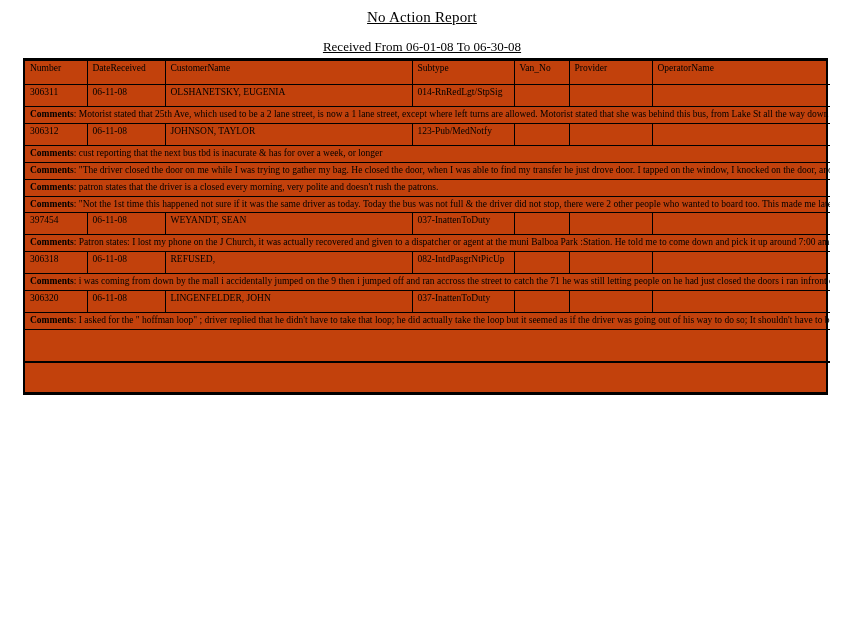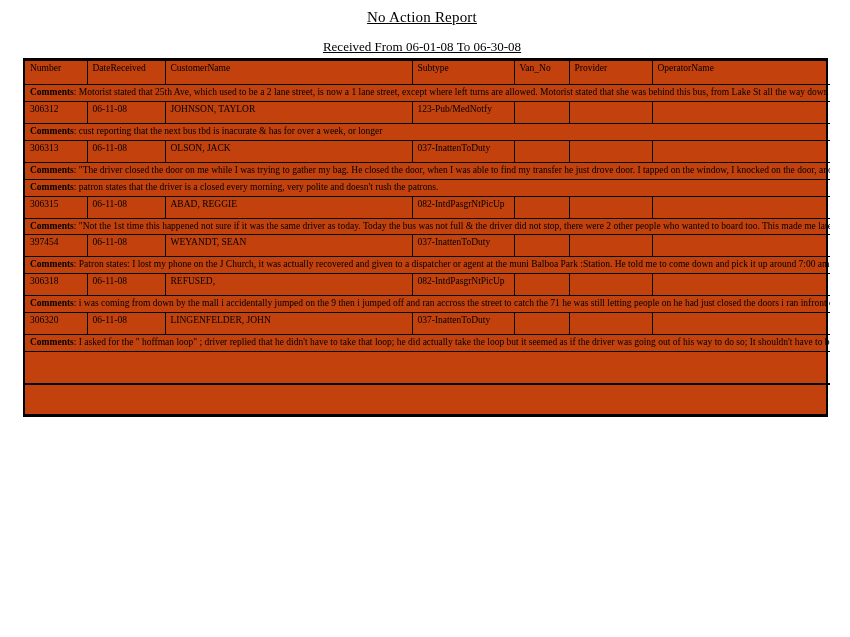--- a/index.html
+++ b/index.html
@@ -133,58 +133,49 @@
           <th>Number</th>
           <th>DateReceived</th>
           <th>CustomerName</th>
           <th>Subtype</th>
           <th>Van_No</th>
           <th>Provider</th>
           <th>OperatorName</th>
         </tr>
       </thead>
       <tbody id="table-body">
+          <tr class="data-row">
+            <td>306311</td>
+            <td>06-11-08</td>
+            <td>OLSHANETSKY, EUGENIA</td>
+            <td>014-RnRedLgt/StpSig</td>
+            <td></td>
+            <td></td>
+            <td></td>
+          </tr>
           <tr>
             <td class="comments-cell" colspan="7"><span class="clabel">Comments</span>: <span>Motorist stated that 25th Ave, which used to be a 2 lane street, is now a 1 lane street, except where left turns are allowed. Motorist stated that she was behind this bus, from Lake St all the way down to Fulton St. The bus operator never pulled over to the curb for the bus stops to drop off or pick up passengers, causing a backup of motorists behind him as they were not able to pass on the green light. Motorist said it was okay if the light was red, but to not pull over to the curb on green lights was inconsiderate for motorists behind him. At 25th Ave and Clement, there is a left turn lane, motorist and other motorists behind her had pulled alongside the bus; she was half way in the left turn lane and half way in the regular lane, intending to pass the bus when the light turned green. The bus operator did not even wait for the light to turn green, started through the intersection while the light was still red.</span></td>
           </tr>
           <tr class="data-row">
             <td>306312</td>
             <td>06-11-08</td>
             <td>JOHNSON, TAYLOR</td>
             <td>123-Pub/MedNotfy</td>
             <td></td>
             <td></td>
             <td></td>
           </tr>
           <tr>
             <td class="comments-cell" colspan="7"><span class="clabel">Comments</span>: <span>cust reporting that the next bus tbd is inacurate &amp; has for over a week, or longer</span></td>
           </tr>
-          <tr class="data-row">
-            <td>306313</td>
-            <td>06-11-08</td>
-            <td>OLSON, JACK</td>
-            <td>037-InattenToDuty</td>
-            <td></td>
-            <td></td>
-            <td></td>
-          </tr>
           <tr>
             <td class="comments-cell" colspan="7"><span class="clabel">Comments</span>: <span>"The driver closed the door on me while I was trying to gather my bag. He closed the door, when I was able to find my transfer he just drove door. I tapped on the window, I knocked on the door, and he just continued to drive on, just ignoring. He saw me, he knew I was there. It was just an arrogant act. Had I have my shirt sleeve caught in the door, the bus would have drag along too."</span></td>
           </tr>
           <tr>
             <td class="comments-cell" colspan="7"><span class="clabel">Comments</span>: <span>patron states that the driver is a closed every morning, very polite and doesn't rush the patrons.</span></td>
-          </tr>
-          <tr class="data-row">
-            <td>306315</td>
-            <td>06-11-08</td>
-            <td>ABAD, REGGIE</td>
-            <td>082-IntdPasgrNtPicUp</td>
-            <td></td>
-            <td></td>
-            <td></td>
           </tr>
           <tr>
             <td class="comments-cell" colspan="7"><span class="clabel">Comments</span>: <span>"Not the 1st time this happened not sure if it was the same driver as today.  Today the bus was not full &amp; the driver did not stop, there were 2 other people who wanted to board too.  This made me late for work."</span></td>
           </tr>
           <tr class="data-row">
             <td>397454</td>
             <td>06-11-08</td>
             <td>WEYANDT, SEAN</td>
             <td>037-InattenToDuty</td>
             <td></td>

